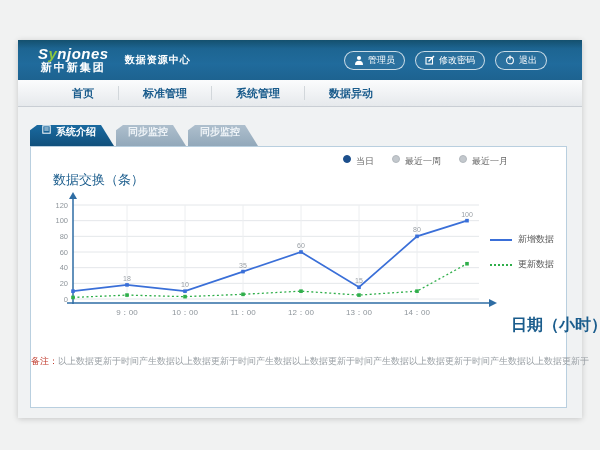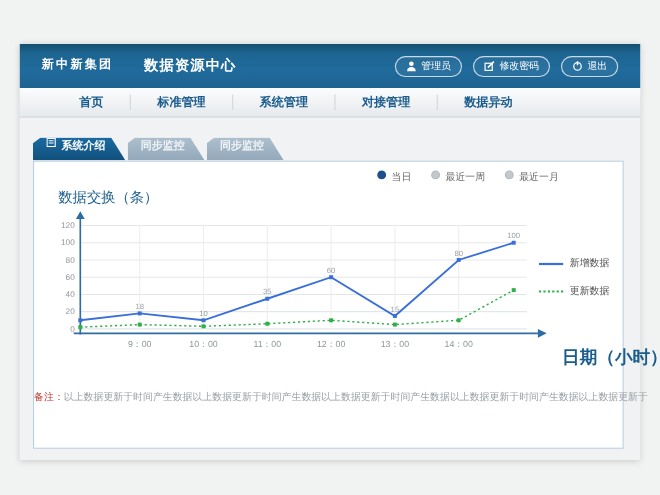--- a/index.html
+++ b/index.html
@@ -10,22 +10,22 @@
             background:#f0f2f3; box-shadow:0 1px 6px rgba(0,0,0,.18); }
 
   
   .header { position:absolute; top:0; left:0; right:0; height:40px;
             background:linear-gradient(180deg,#14506e 0%,#1d6592 22%,#206b9c 60%,#1d6390 100%);
             display:flex; align-items:center; padding:0 12px; color:#fff; }
   .logo { display:flex; flex-direction:column; align-items:center; line-height:1.05; margin-left:8px; }
   .logo-line1 { font-weight:bold; font-style:italic; font-size:15px; letter-spacing:.5px; }
   .logo-accent { color:#8dc63f; }
   .logo-line2 { font-weight:bold; font-size:11px; letter-spacing:2px;text-align:right; }
-  .app-title { font-size:13px; font-weight:bold; margin-left:28px; letter-spacing:1px; }
-  .header-right { margin-left:auto; display:flex; gap:10px; align-items:center; margin-right:8px; }
+  .app-title { font-size:10px; font-weight:bold; margin-left:16px; letter-spacing:1px; }
+  .header-right { margin-left:auto; display:flex; gap:10px; align-items:center; margin-right:23px; }
   .pill { display:inline-flex; align-items:center; gap:4px; border:1px solid rgba(255,255,255,.75);
           border-radius:10px; padding:2px 9px; font-size:9px; color:#fff; cursor:pointer;
           background:rgba(255,255,255,.05); white-space:nowrap; }
   .pill svg { display:block; }
 
   
   .nav { position:absolute; top:40px; left:0; right:0; height:27px;
          background:linear-gradient(180deg,#fbfcfd,#e6e9ec);
          border-bottom:1px solid #c9ced4; display:flex; align-items:center; padding-left:30px; }
   .nav-item { font-size:11px; font-weight:bold; color:#1a5c8c; padding:0 24px; cursor:pointer;
@@ -63,20 +63,21 @@
           color:#9aa0a5; white-space:nowrap; }
   .note-label { color:#c0392b; }
 </style>
 </head>
 <body>
 
 <div class="window">
 
   <div class="header">
     <div class="logo">
+      <div class="logo-line1"><span>S</span><span class="logo-accent">y</span><span>njones</span></div>
       <div class="logo-line2">新中新集团</div>
     </div>
     <div class="app-title">数据资源中心</div>
     <div class="header-right">
       <span class="pill">
         <span>
             <svg width="10" height="10" viewBox="0 0 10 10">
               <circle cx="5" cy="3" r="2.1" fill="#fff"></circle>
               <path d="M1 10 a4 4.2 0 0 1 8 0 Z" fill="#fff"></path>
             </svg>
@@ -101,21 +102,20 @@
           </span>
         <span>退出</span>
       </span>
     </div>
   </div>
 
   <div class="nav">
     <span class="nav-item">首页</span>
     <span class="nav-item">标准管理</span>
     <span class="nav-item">系统管理</span>
-    <span class="nav-item">对接管理</span>
     <span class="nav-item">数据异动</span>
   </div>
 
   <div class="content">
 
     <div class="tabbar">
       <span class="tab active">
         <span><svg width="9" height="9" viewBox="0 0 9 9">
               <rect x="0.8" y="0.8" width="7.4" height="7.4" fill="none" stroke="#fff" stroke-width="1"></rect>
               <line x1="2.3" y1="3" x2="6.7" y2="3" stroke="#fff" stroke-width="0.9"></line>

